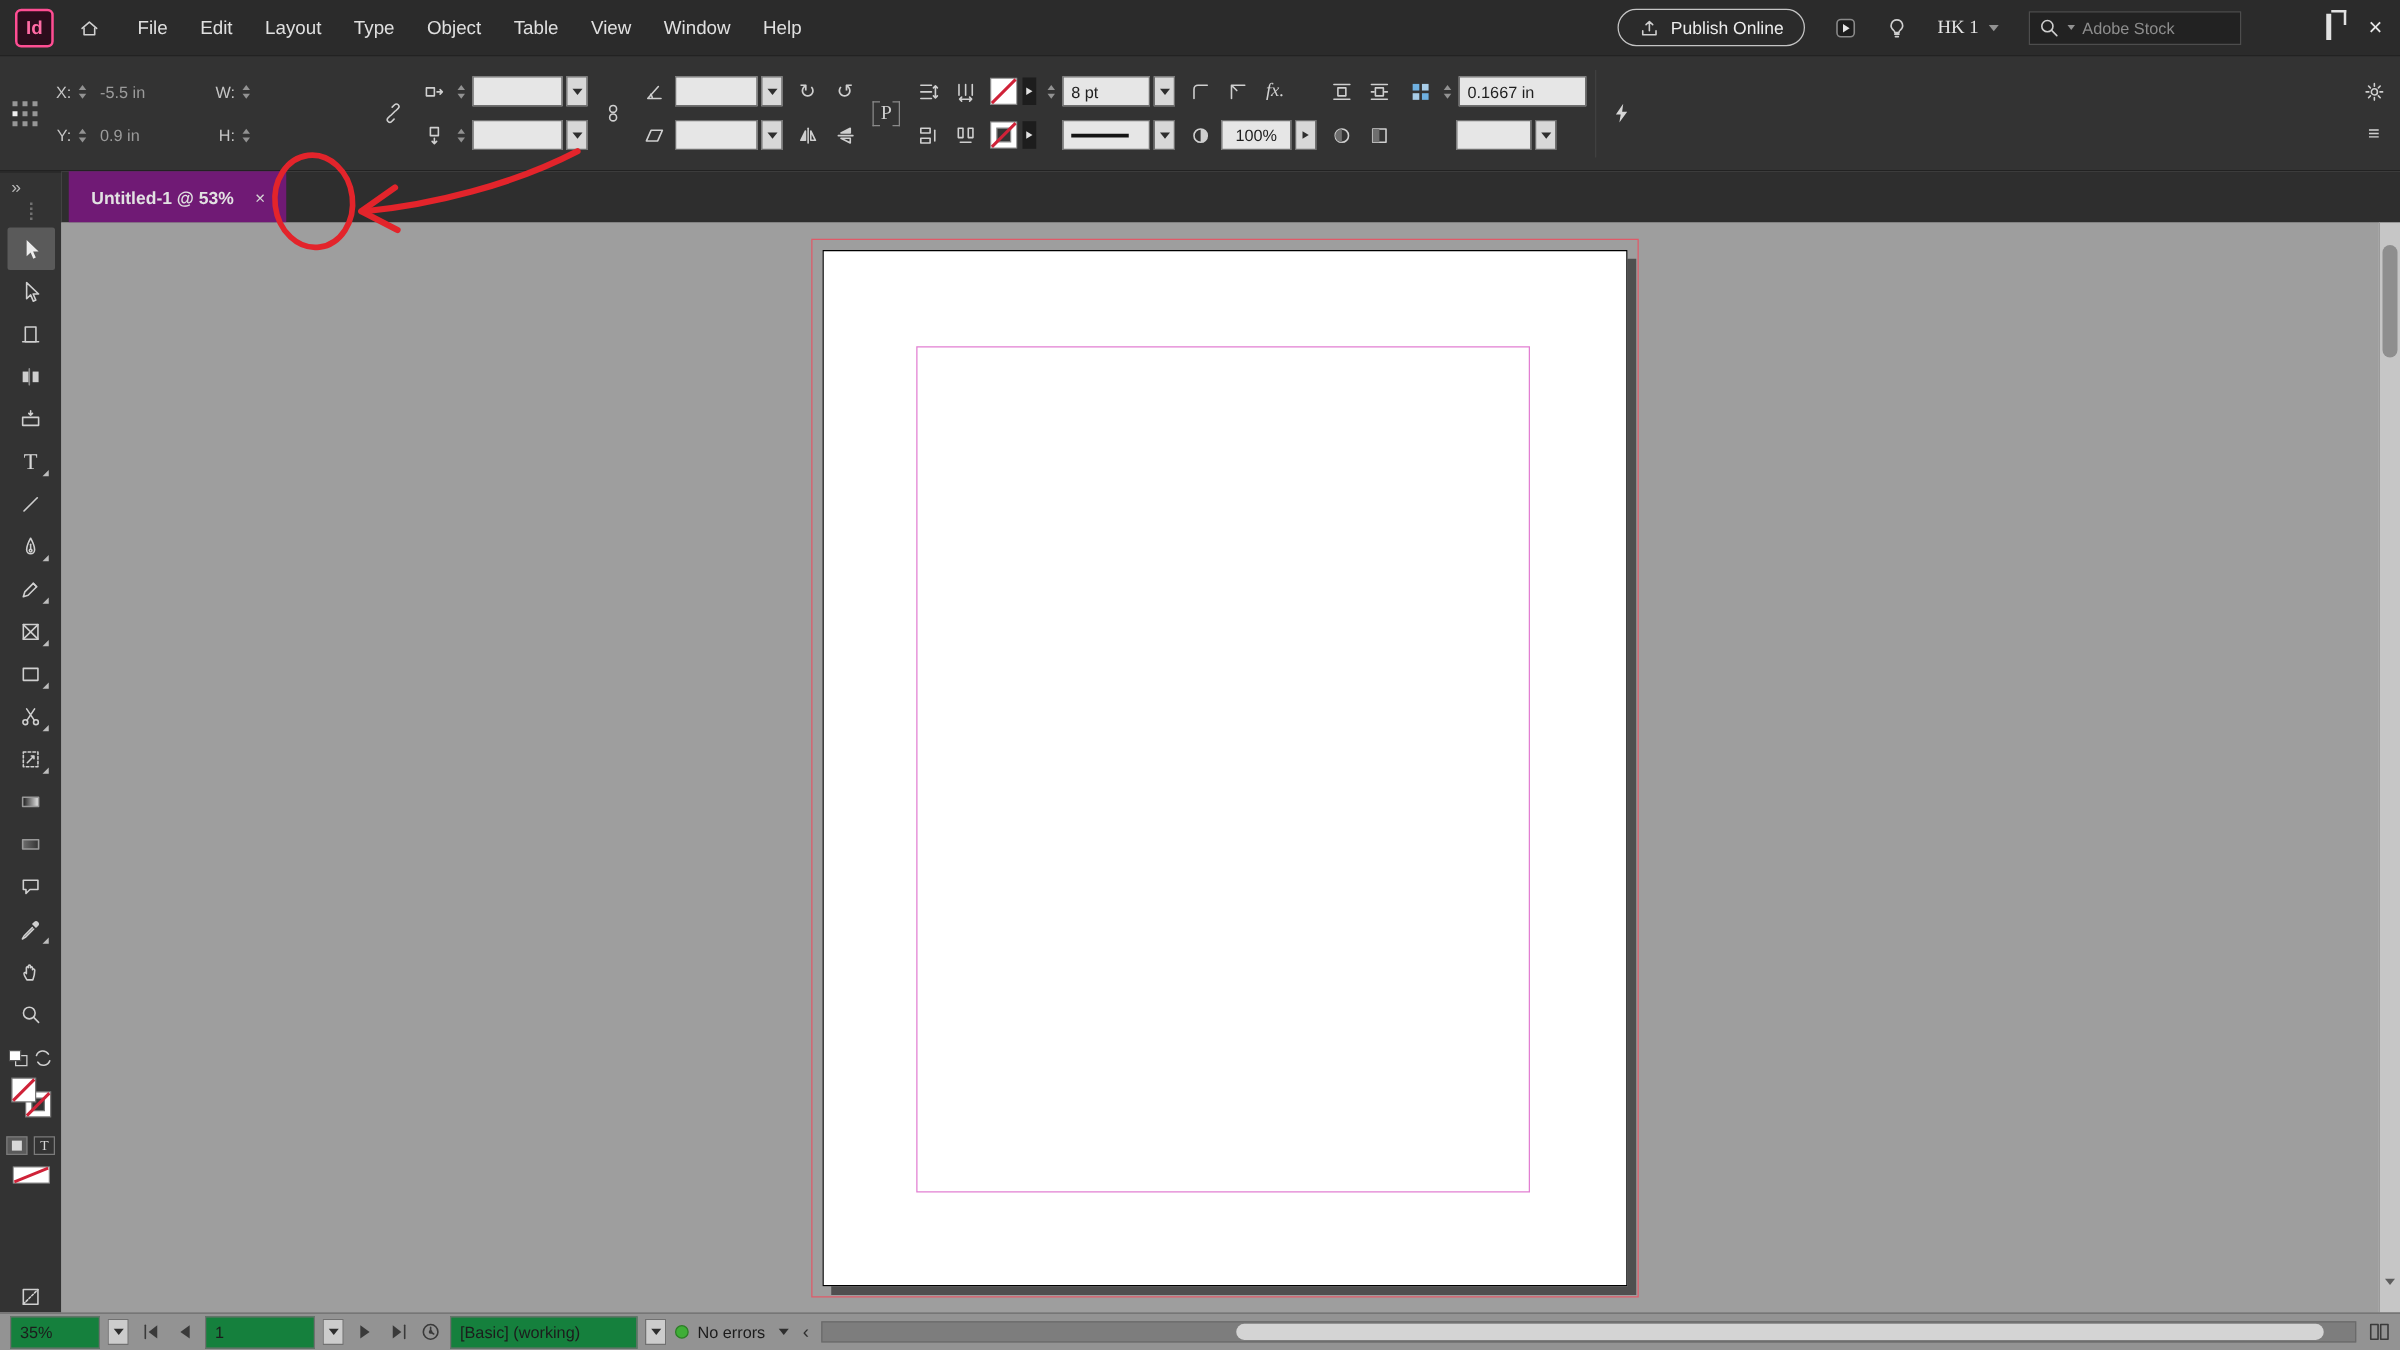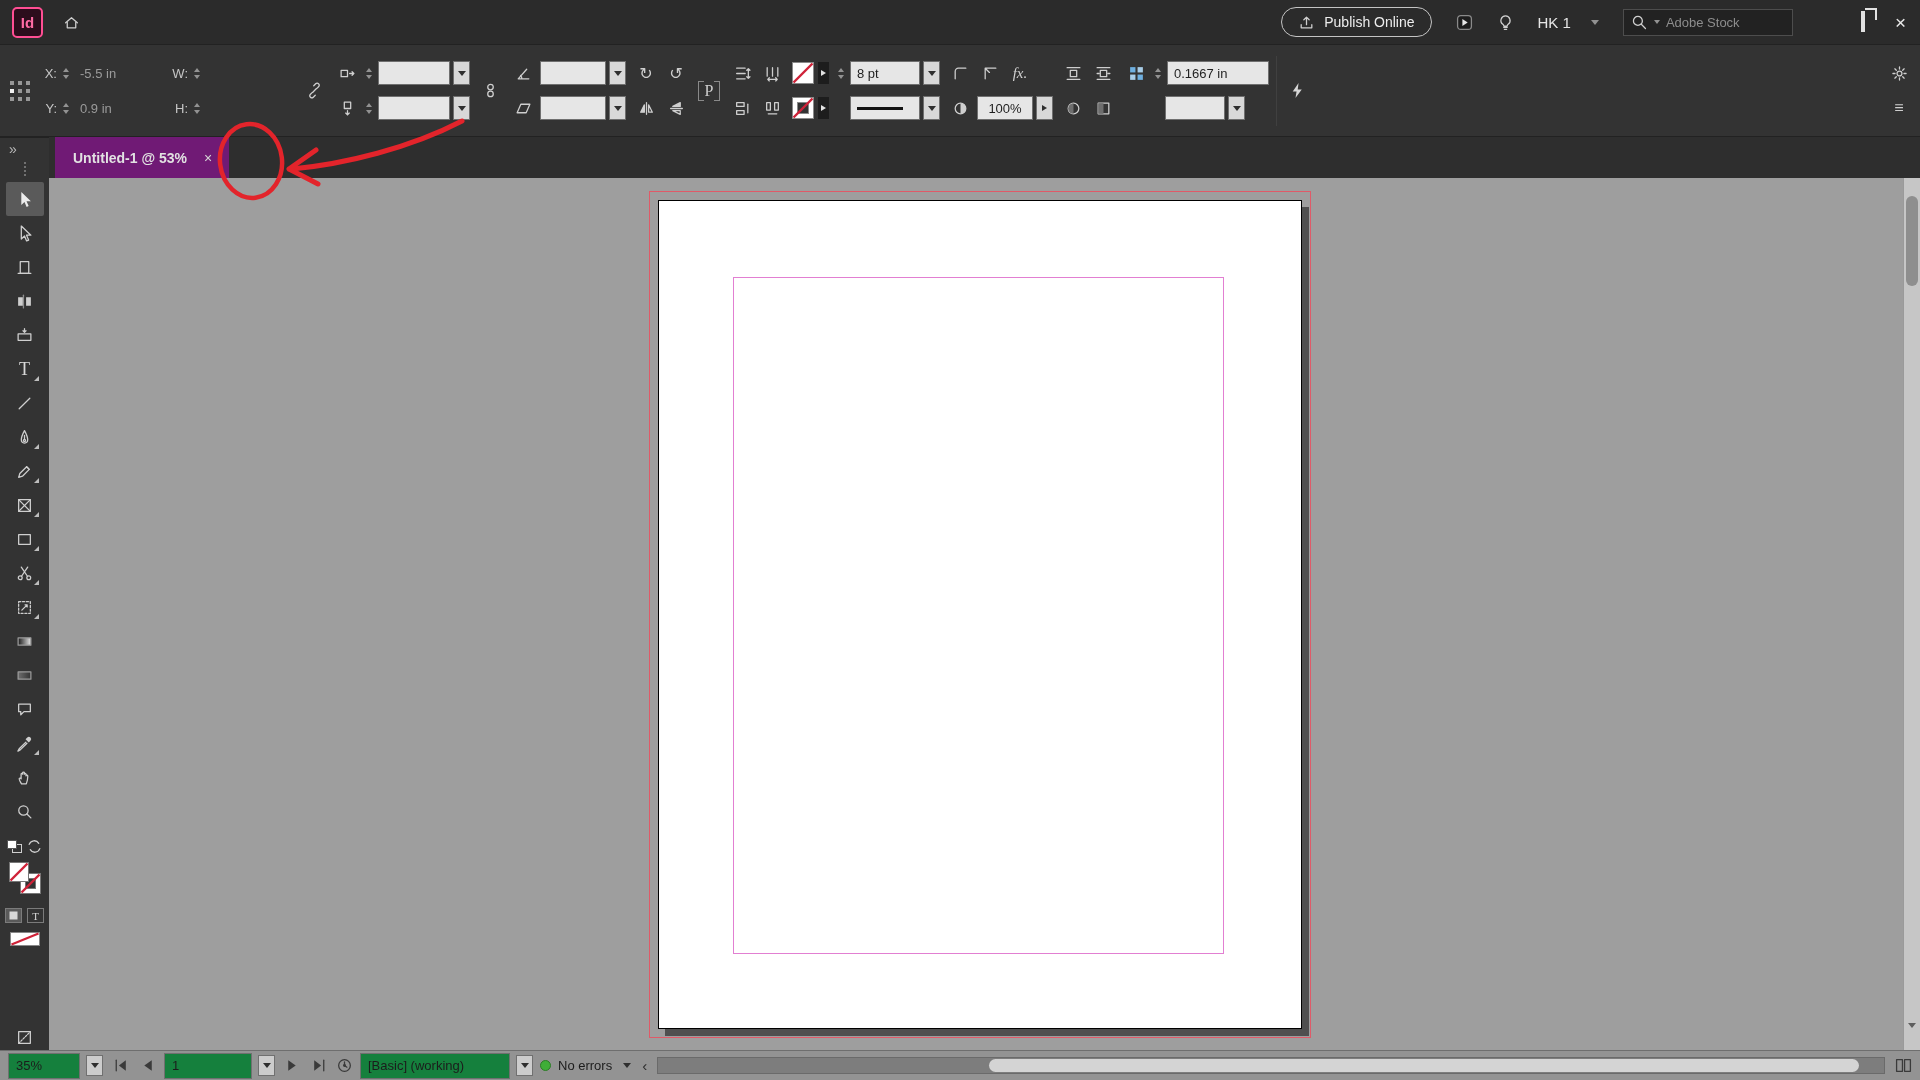--- a/index.html
+++ b/index.html
@@ -24,21 +24,21 @@
              display:flex; align-items:center; padding:0 10px; }
   .logo { width:31px; height:31px; border-radius:5px; background:#2c0d1c; border:2px solid #ff4e93;
           color:#ff6ba4; font-weight:bold; font-size:15px; display:flex; align-items:center;
           justify-content:center; margin:0 12px 0 2px; }
   .homebtn { width:32px; height:32px; display:flex; align-items:center; justify-content:center; margin-right:10px; }
   .menu { display:flex; }
   .menu-item { padding:6px 13px; font-size:15px; color:#e0e0e0; }
   .mb-right { margin-left:auto; display:flex; align-items:center; gap:24px; }
   .publish { display:flex; align-items:center; gap:9px; border:1px solid #c4c4c4; border-radius:16px;
              height:30px; padding:0 16px; font-size:14px; color:#ededed; }
-  .ws { display:flex; align-items:center; gap:20px; font-size:15px; color:#e6e6e6; }
+  .ws { display:flex; align-items:center; gap:8px; font-size:15px; color:#e6e6e6;font-family:Liberation Serif, serif; }
   .stock { display:flex; align-items:center; height:27px; background:#222222; border:1px solid #4d4d4d;
            width:170px; padding:0 7px; gap:6px; font-size:13px; color:#8d8d8d; }
   .winctl { display:flex; align-items:center; gap:30px; margin-left:14px; padding-right:4px; }
   .min-ic { width:13px; height:2px; background:#e2e2e2; }
   .rest-ic { width:11px; height:11px; border:2px solid #e2e2e2; position:relative; }
   .rest-ic::before { content:""; position:absolute; left:2px; top:-5px; width:10px; height:10px;
                      border:2px solid #e2e2e2; border-left:none; border-bottom:none; }
   .close-ic { font-size:19px; line-height:1; color:#e8e8e8; }
 
   
@@ -135,20 +135,31 @@
   <div class="menubar">
     <div class="logo">
         <span>Id</span>
       </div>
     <div class="homebtn">
       <svg class="ti" width="20" height="20" viewBox="0 0 16 16">
           <path d="M2.5 8.2L8 3.5l5.5 4.7"></path>
           <path d="M4 8v5h8V8"></path>
         </svg>
     </div>
+    <div class="menu">
+      <span class="menu-item">File</span>
+      <span class="menu-item">Edit</span>
+      <span class="menu-item">Layout</span>
+      <span class="menu-item">Type</span>
+      <span class="menu-item">Object</span>
+      <span class="menu-item">Table</span>
+      <span class="menu-item">View</span>
+      <span class="menu-item">Window</span>
+      <span class="menu-item">Help</span>
+    </div>
     <div class="mb-right">
       <div class="publish">
         <svg class="ti" viewBox="0 0 16 16">
             <path d="M8 10V3M5.5 5.4L8 3l2.5 2.4"></path>
             <path d="M3 10v3h10v-3"></path>
           </svg>
         <span>Publish Online</span>
       </div>
       <div>
         <svg class="ti" width="22" height="22" viewBox="0 0 16 16">

